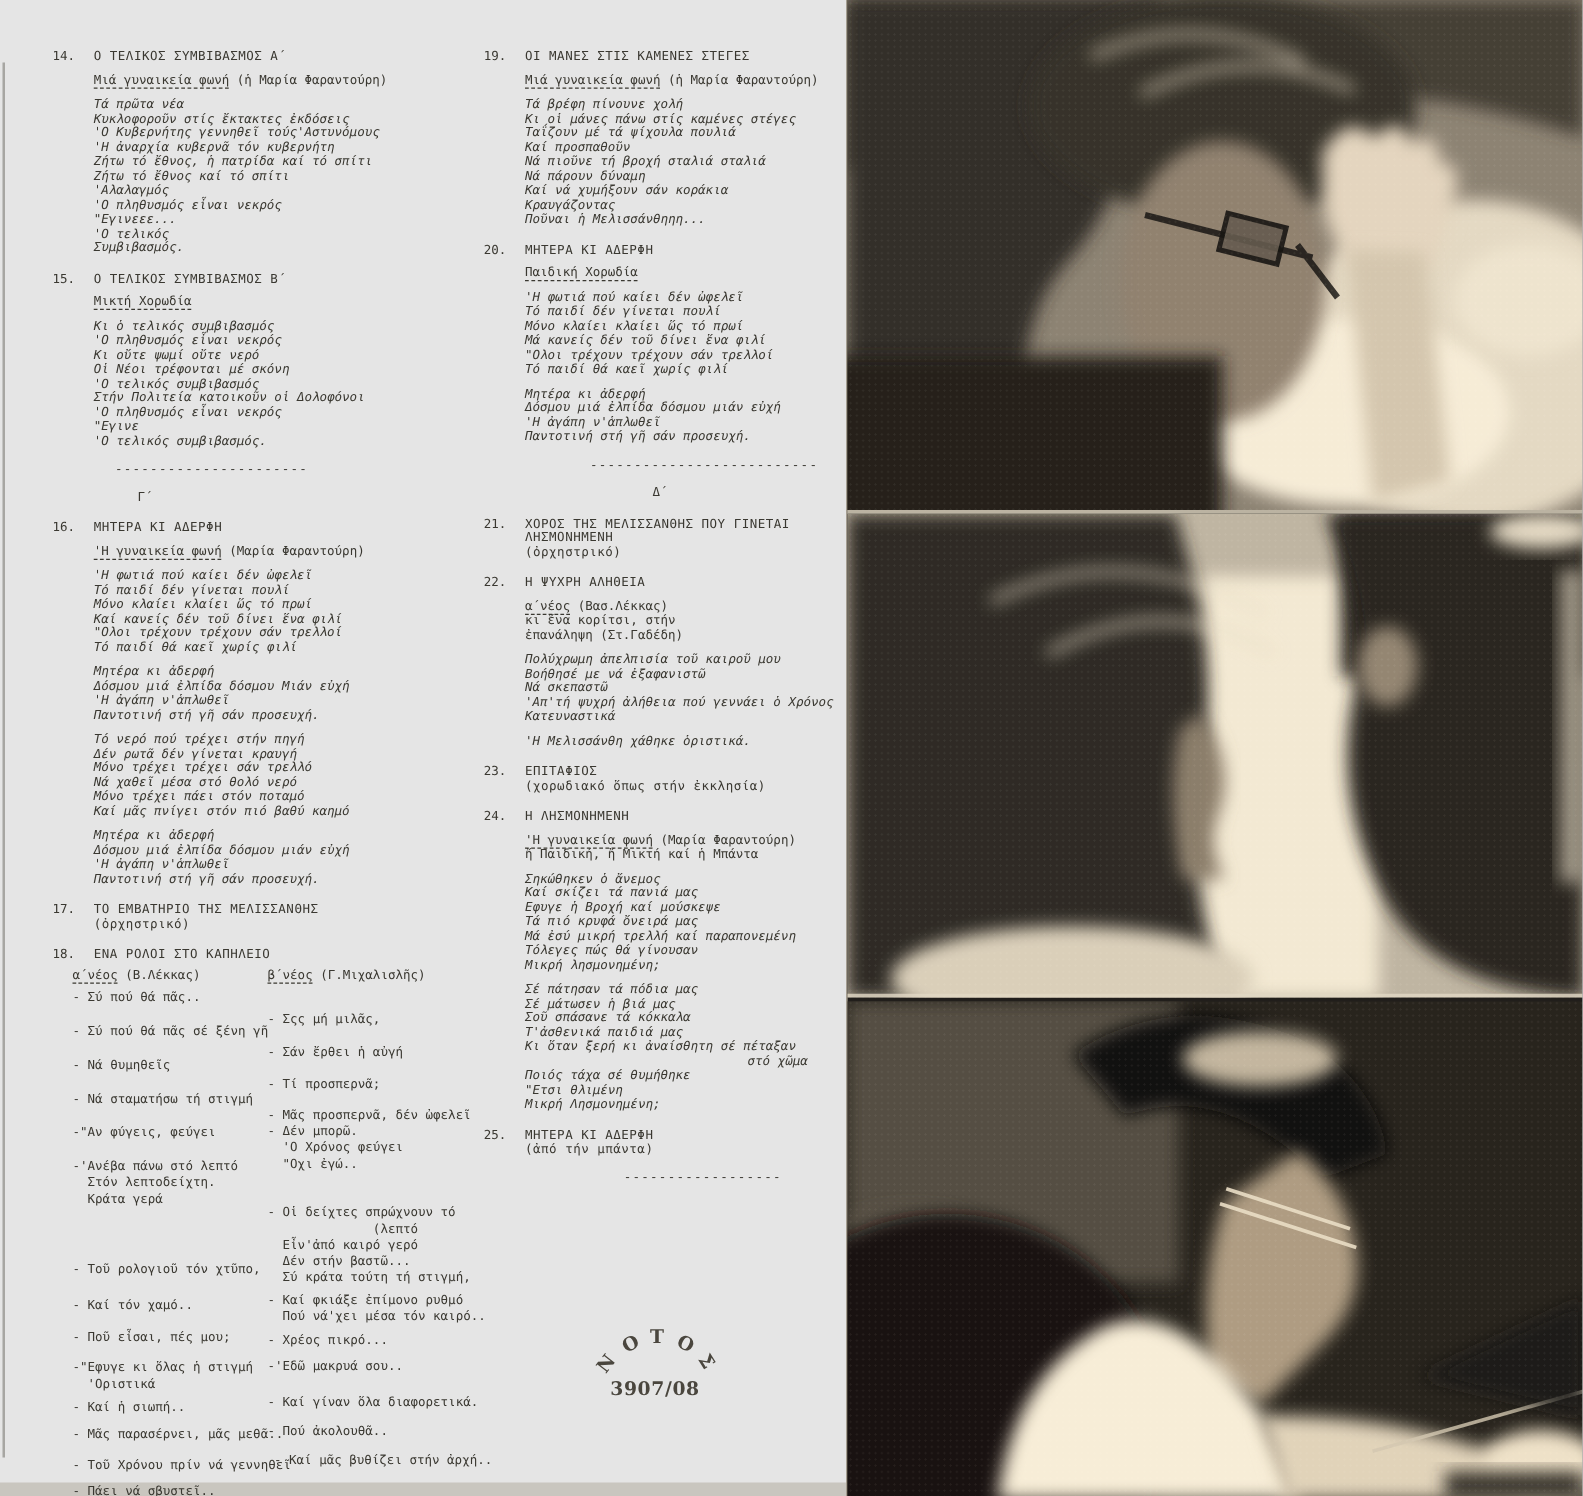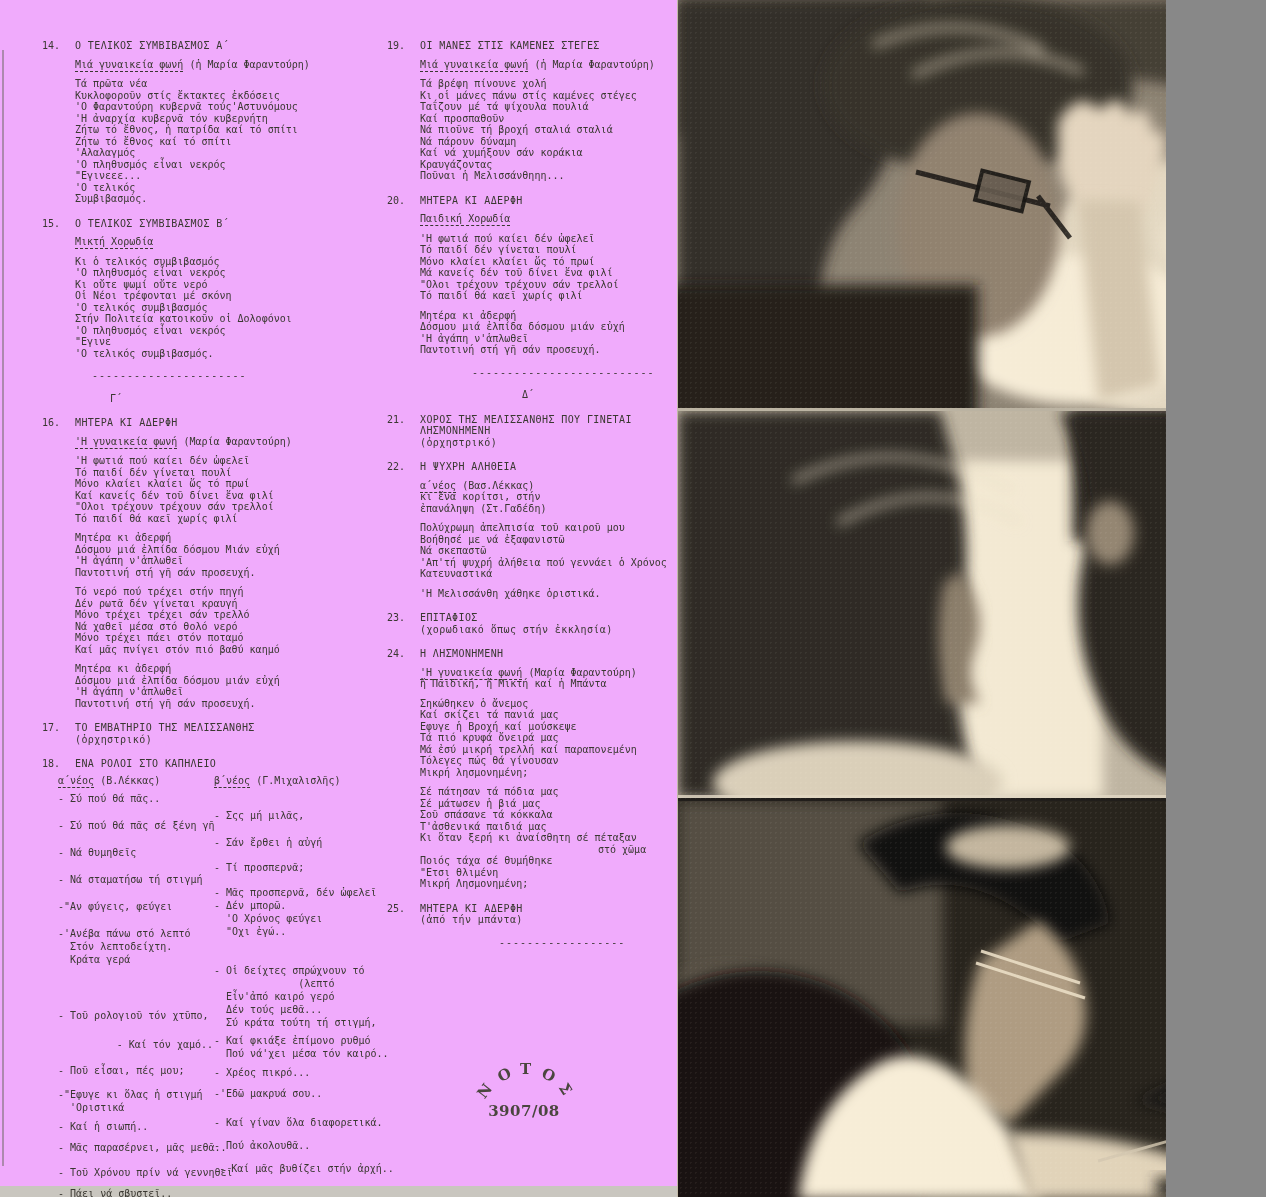--- a/index.html
+++ b/index.html
@@ -1,29 +1,29 @@
 <!DOCTYPE html>
 <html><head>
 <meta charset="utf-8">
 <style>
   html,body{margin:0;padding:0;background:#888;}
-  .scan{position:relative;width:1166px;height:1197px;background:#f0abfc;overflow:hidden;
+  .scan{position:relative;width:1266px;height:1197px;background:#e5e5e5;overflow:hidden;
         font-family:"DejaVu Sans Mono",monospace;color:#3a3831;}
   
   .column{position:absolute;top:40px;font-size:10px;line-height:11.5px;}
   #col1{left:42px;width:350px;}
   #col2{left:387px;width:275px;}
   .track{position:relative;margin-top:13px;padding-left:33px;}
   .column > .track:first-child{margin-top:0;}
   .track .num{position:absolute;left:0;top:0;}
   .tline{white-space:pre;letter-spacing:.4px;}
   .speaker{margin-top:7px;padding-left:33px;}
   .spk-line{white-space:pre;}
   .u{text-decoration:underline;text-decoration-style:dashed;text-decoration-thickness:1px;text-underline-offset:2.5px;}
-  .stanza{margin-top:8px;padding-left:33px;}
+  .stanza{margin-top:8px;padding-left:33px;font-style:italic;}
   .line{white-space:pre;min-height:11.5px;}
   .divider{margin-top:11px;white-space:pre;letter-spacing:1px;}
   .part{margin-top:11px;}
   
   .dialogue{position:relative;height:428px;margin-top:5px;}
   .dcol{position:absolute;top:0;}
   .dcol0{left:16px;width:155px;}
   .dcol1{left:172px;width:185px;}
   .ditem{line-height:13px;}
   .ditem .line{min-height:13px;}
@@ -61,21 +61,21 @@
       <div class="track">
         <span class="num">14.</span>
         <div class="tline">Ο ΤΕΛΙΚΟΣ ΣΥΜΒΙΒΑΣΜΟΣ Α΄</div>
       </div>
       <div class="speaker">
         <div class="spk-line"><span class="u">Μιά γυναικεία φωνή</span><span> (ἡ Μαρία Φαραντούρη)</span></div>
       </div>
       <div class="stanza">
         <div class="line">Τά πρῶτα νέα</div>
         <div class="line">Κυκλοφοροῦν στίς ἔκτακτες ἐκδόσεις</div>
-        <div class="line">'Ο Φαραντούρη κυβερνᾶ τούς'Αστυνόμους</div>
+        <div class="line">'Ο Κυβερνήτης γεννηθεῖ τούς'Αστυνόμους</div>
         <div class="line">'Η ἀναρχία κυβερνᾶ τόν κυβερνήτη</div>
         <div class="line">Ζήτω τό ἔθνος, ἡ πατρίδα καί τό σπίτι</div>
         <div class="line">Ζήτω τό ἔθνος καί τό σπίτι</div>
         <div class="line">'Αλαλαγμός</div>
         <div class="line">'Ο πληθυσμός εἶναι νεκρός</div>
         <div class="line">"Εγινεεε...</div>
         <div class="line">'Ο τελικός</div>
         <div class="line">Συμβιβασμός.</div>
       </div>
       <div class="track">
@@ -161,21 +161,21 @@
             <div class="line">-"Αν φύγεις, φεύγει</div>
           </div>
           <div class="ditem" style="margin-top: 14px;">
             <div class="line">-'Ανέβα πάνω στό λεπτό</div>
             <div class="line">  Στόν λεπτοδείχτη.</div>
             <div class="line">  Κράτα γερά</div>
           </div>
           <div class="ditem" style="margin-top: 43px;">
             <div class="line">- Τοῦ ρολογιοῦ τόν χτῦπο,</div>
           </div>
-          <div class="ditem" style="margin-top: 16px; text-align: right;">
+          <div class="ditem" style="margin-top: 16px;">
             <div class="line">- Καί τόν χαμό..</div>
           </div>
           <div class="ditem" style="margin-top: 13px;">
             <div class="line">- Ποῦ εἶσαι, πές μου;</div>
           </div>
           <div class="ditem" style="margin-top: 11px;">
             <div class="line">-"Εφυγε κι ὅλας ἡ στιγμή</div>
             <div class="line">  'Οριστικά</div>
           </div>
           <div class="ditem" style="margin-top: 6px;">
@@ -207,21 +207,21 @@
           </div>
           <div class="ditem" style="margin-top: 0px;">
             <div class="line">- Δέν μπορῶ.</div>
             <div class="line">  'Ο Χρόνος φεύγει</div>
             <div class="line">  "Οχι ἐγώ..</div>
           </div>
           <div class="ditem" style="margin-top: 26px;">
             <div class="line">- Οἱ δείχτες σπρώχνουν τό</div>
             <div class="line">              (λεπτό</div>
             <div class="line">  Εἶν'ἀπό καιρό γερό</div>
-            <div class="line">  Δέν τούς μεθᾶ...</div>
+            <div class="line">  Δέν στήν βαστῶ...</div>
             <div class="line">  Σύ κράτα τούτη τή στιγμή,</div>
           </div>
           <div class="ditem" style="margin-top: 5px;">
             <div class="line">- Καί φκιάξε ἐπίμονο ρυθμό</div>
             <div class="line">  Πού νά'χει μέσα τόν καιρό..</div>
           </div>
           <div class="ditem" style="margin-top: 6px;">
             <div class="line">- Χρέος πικρό...</div>
           </div>
           <div class="ditem" style="margin-top: 8px;">

